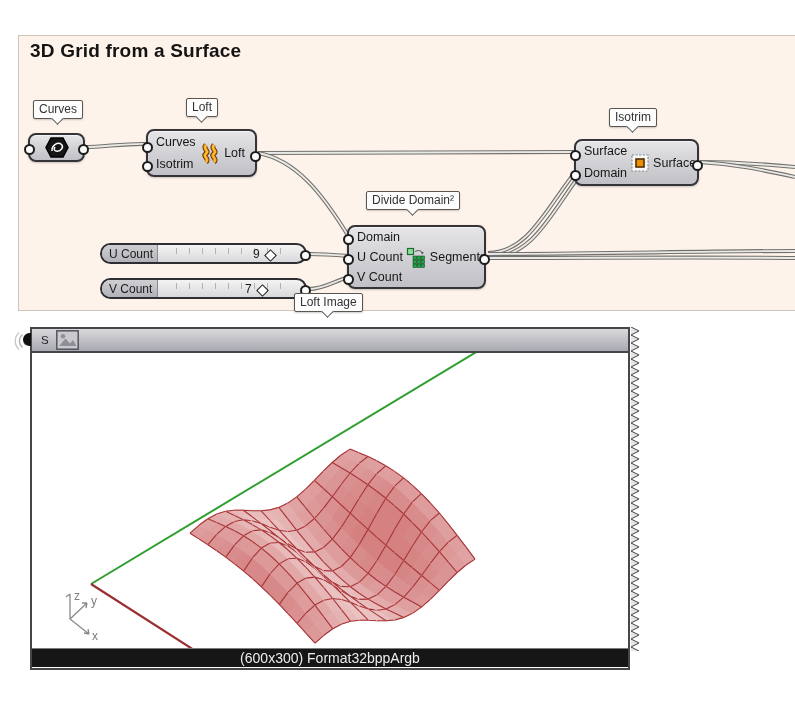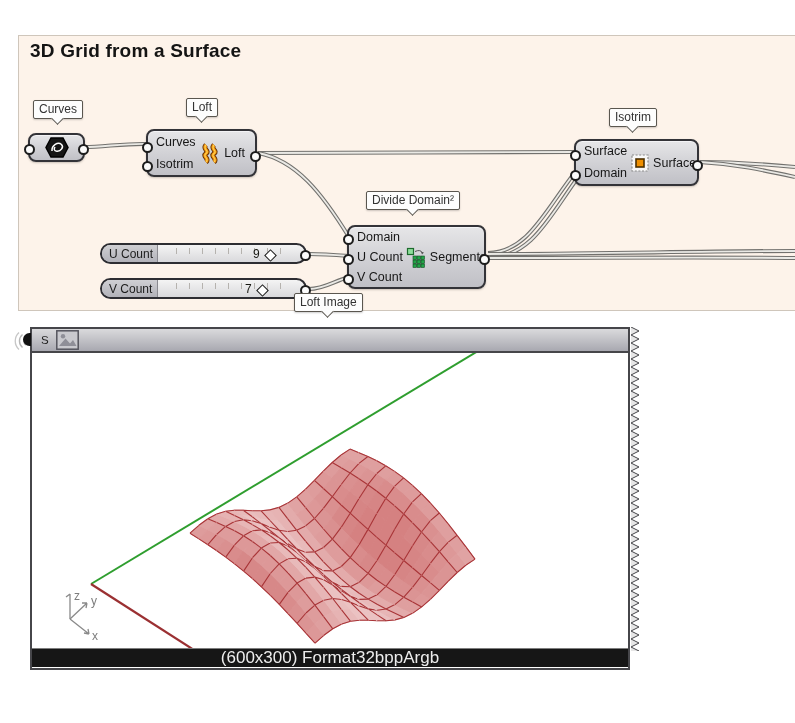--- a/index.html
+++ b/index.html
@@ -52,21 +52,21 @@
   .slider .diamond{position:absolute;top:6px;width:7px;height:7px;background:#fff;
     border:1.6px solid #141414;transform:rotate(45deg);}
 
   
   #viewer{position:absolute;left:30px;top:327px;width:600px;height:343px;
     border:2px solid #46464a;background:#fff;box-sizing:border-box;z-index:2;}
   .vbar{height:22px;background:linear-gradient(180deg,#dadadc,#a8a8b0);
     border-bottom:2px solid #46464a;display:flex;align-items:center;padding-left:9px;gap:7px;}
   .vbar .tab-s{font-size:11.5px;color:#222;}
   .vcontent{position:relative;height:295px;background:#fff;overflow:hidden;}
-  .vstatus{height:18px;background:#161616;color:#ededed;font-size:17px;
+  .vstatus{height:18px;background:#161616;color:#ededed;font-size:14px;
     display:flex;align-items:center;justify-content:center;border-top:1px solid #7d7d7d;}
   #zigzag{position:absolute;left:630px;top:327px;z-index:2;}
   #wireless{position:absolute;left:8px;top:330px;z-index:3;}
   .half-port{position:absolute;left:23px;top:333px;width:8px;height:13px;background:#111;
     border-radius:7px 0 0 7px;z-index:3;}
 </style>
 </head>
 <body>
 
 <div id="app">

